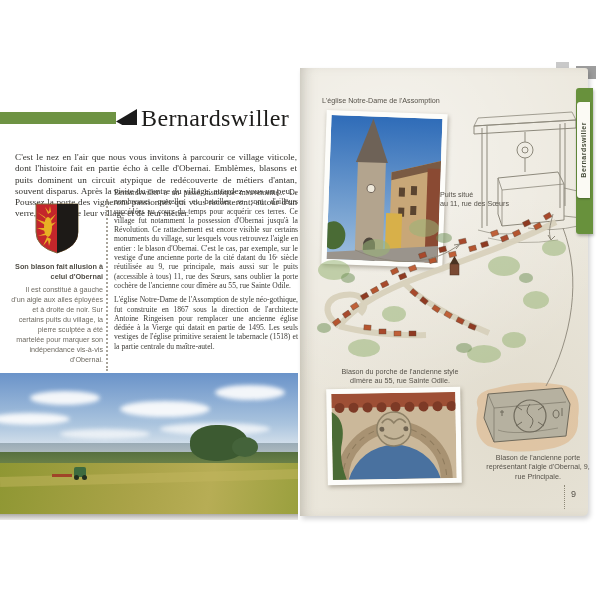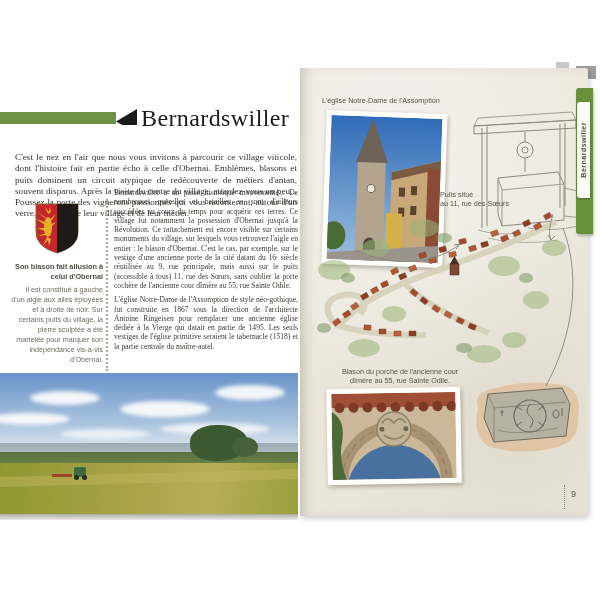--- a/index.html
+++ b/index.html
@@ -258,21 +258,21 @@
           <rect x="90" y="123" width="7" height="5" fill="#c06038"></rect>
           <rect x="105" y="123" width="7" height="5" fill="#8f3a22"></rect>
         </g>
         <g>
           <rect x="146" y="56" width="9" height="11" fill="#7a4a33" stroke="#4a3322" stroke-width=".5"></rect>
           <polygon points="146,56 150.5,48 155,56" fill="#4a3322"></polygon>
         </g>
       </svg>
     </div>
 
-    <div class="rp cap tithe-caption">Blason du porche de l'ancienne cour dîmère au 55, rue Sainte Odile.</div>
+    <div class="rp cap tithe-caption">Blason du porche de l'ancienne style dîmère au 55, rue Sainte Odile.</div>
 
     <div class="polaroid arch-photo">
       <svg width="124" height="86" viewBox="0 0 124 86" preserveAspectRatio="none">
         <rect width="124" height="86" fill="#cbb89a"></rect>
         <rect width="124" height="14" fill="#9e4f35"></rect>
         <g fill="#7d3a26">
           <circle cx="8" cy="14" r="5"></circle>
             <circle cx="22" cy="14" r="5"></circle>
             <circle cx="36" cy="14" r="5"></circle>
           <circle cx="50" cy="14" r="5"></circle>
@@ -298,20 +298,21 @@
         <path d="M8,30 Q2,14 26,10 Q60,0 96,8 Q112,14 108,40 Q110,64 84,70 Q46,78 18,68 Q2,58 8,30 Z" fill="#dcb182" opacity=".55"></path>
         <path d="M18,16 L92,10 L100,26 L96,58 L24,64 L14,40 Z" fill="#b6b1a0" stroke="#6f6a5c" stroke-width="1"></path>
         <path d="M18,16 L24,30 L96,24 M24,30 L24,64" fill="none" stroke="#6f6a5c" stroke-width=".6"></path>
         <circle cx="60" cy="38" r="16" fill="none" stroke="#6f6a5c" stroke-width="1.2"></circle>
         <path d="M60,26 q-6,8 0,12 q6,4 0,12 M52,32 l-6,-4 M68,32 l6,-4 M52,44 l-6,4 M68,44 l6,4" fill="none" stroke="#6f6a5c" stroke-width="1"></path>
         <path d="M30,34 l4,0 M32,32 l0,6 M86,32 a3,4 0 1 0 .1,0 M92,30 l0,8" fill="none" stroke="#6f6a5c" stroke-width="1"></path>
         <path d="M28,52 q16,6 60,-2" fill="none" stroke="#6f6a5c" stroke-width=".5"></path>
       </svg>
     </div>
 
+    <div class="rp cap gate-caption">Blason de l'ancienne porte représentant l'aigle d'Obernai, 9, rue Principale.</div>
 
     <div class="rp pagenum-wrap">
       <div class="pagenum-dots"></div>
       <div class="pagenum">9</div>
     </div>
 
     <svg class="abs" style="left:0;top:0;pointer-events:none;" width="288" height="448" viewBox="0 0 288 448">
       <g fill="none" stroke="#8b8678" stroke-width=".9">
         <path d="M253,146 C250,158 248,164 251,172"></path>
         <path d="M251,172 l-3,-5 M251,172 l4,-4" stroke-width="1"></path>

